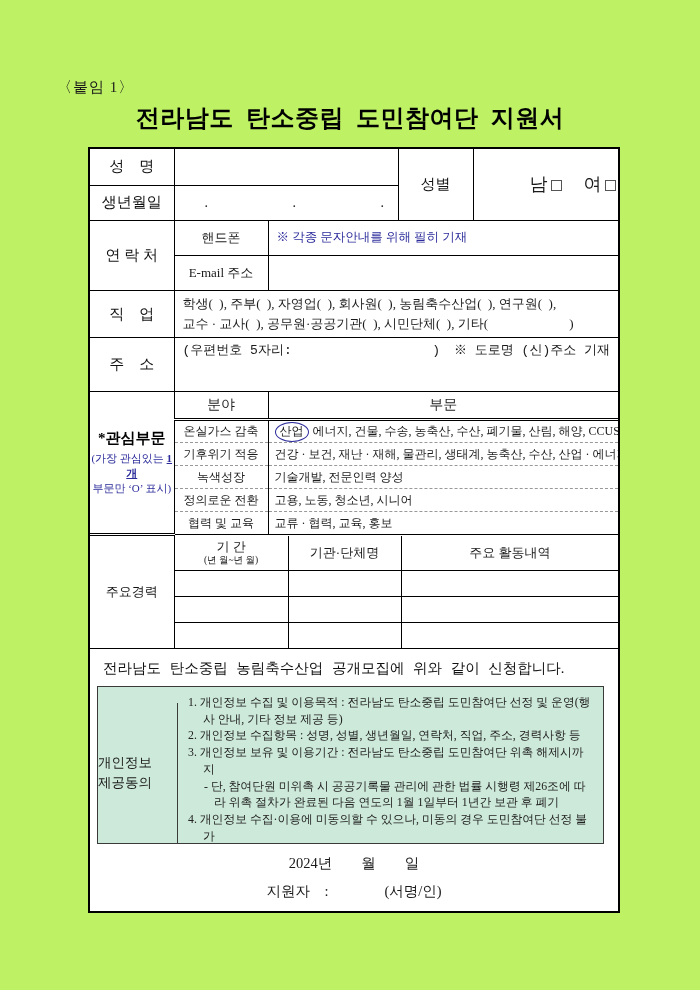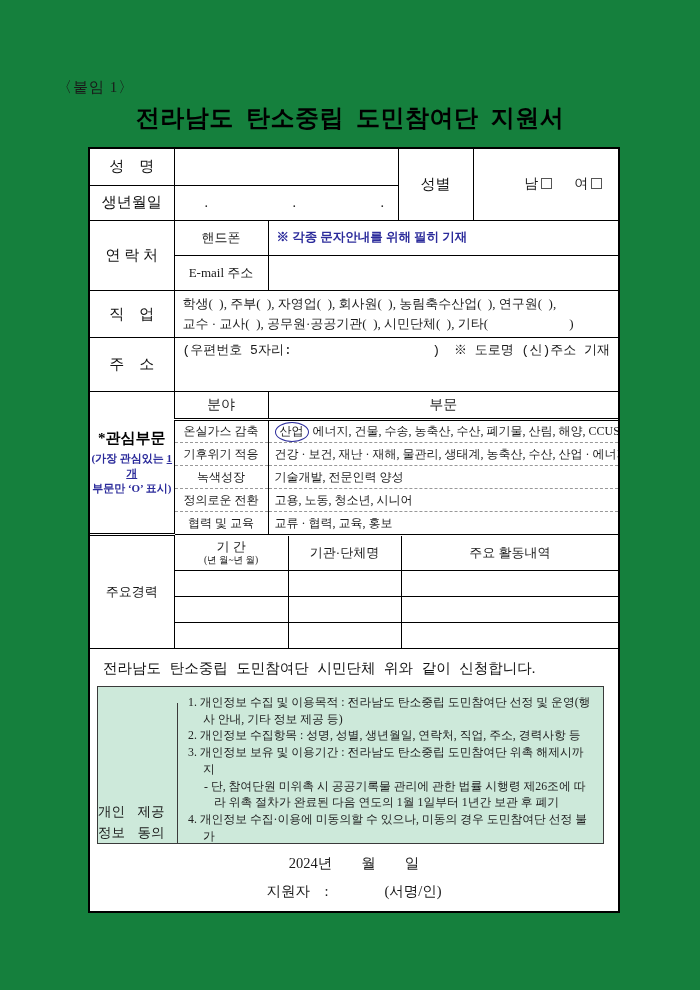--- a/index.html
+++ b/index.html
@@ -1,44 +1,44 @@
 <!DOCTYPE html>
 <html><head>
 <meta charset="utf-8">
 <style>
   * { margin:0; padding:0; box-sizing:border-box; }
   html,body { background:#fff; }
   .page {
-    position:relative; width:700px; height:990px; background:#15803d;
+    position:relative; width:700px; height:990px; background:#bef264;
     font-family:"Liberation Serif","DejaVu Serif",serif; color:#1a1a1a;
     overflow:hidden;
   }
   .attach { position:absolute; left:57px; top:78px; font-size:15px; letter-spacing:1px; }
   .title {
     position:absolute; left:0; top:102px; width:100%; text-align:center;
     font-family:"Liberation Sans","DejaVu Sans",sans-serif;
     font-size:24px; font-weight:800; letter-spacing:0.5px; word-spacing:5px; color:#000;
   }
   .form { position:absolute; left:88px; top:147px; width:532px; height:766px; border:2px solid #000; background:#fff; }
   table.t { width:100%; border-collapse:collapse; table-layout:fixed; }
   table.t td { border:1px solid #000; overflow:hidden; }
   table.t tr:first-child > td { border-top:none; }
   table.t td:first-child { border-left:none; }
   table.t td.rightmost, table.t td:last-child { border-right:none; }
   .lbl {
     text-align:center; vertical-align:middle; font-size:15px; white-space:pre; color:#111;
   }
   .val { font-size:13px; padding:2px 8px; vertical-align:middle; }
   .h36 td { height:36px; } .h35 td { height:35px; }
-  .gender-cell { text-align:center; vertical-align:middle; font-size:14px; white-space:pre; }
+  .gender-cell { text-align:center; vertical-align:middle; font-size:18px; white-space:pre; }
   .gopt { margin:0 11px; }
   .cbx { display:inline-block; width:11px; height:11px; border:1.3px solid #555; background:#fff; margin-left:3px; vertical-align:-1px; }
   .dots { font-size:14px; white-space:pre; vertical-align:middle; padding-left:30px; letter-spacing:2px; }
   .sublbl { text-align:center; vertical-align:middle; font-size:13px; white-space:pre; }
-  .note-blue { color:#2b2b9b; font-weight:bold; font-size:12.5px; }
+  .note-blue { color:#2b2b9b; font-weight:normal; font-size:12.5px; }
   .job-cell { font-size:13px; line-height:1.55; padding:3px 8px; vertical-align:middle; white-space:pre; }
   .addr-cell { font-size:13px; vertical-align:top; padding:3px 8px; }
   .addr-line { display:flex; justify-content:space-between; white-space:pre;font-family:Liberation Mono, monospace; }
   
   .int-label-cell { text-align:center; vertical-align:middle; }
   .int-label { font-size:15px; font-weight:bold; color:#000; }
   .int-note { font-size:11px; line-height:1.35; margin-top:3px; }
   .int-note b { text-decoration:underline; }
   tr.hdr td { height:28px; text-align:center; vertical-align:middle; font-size:14px; border-bottom:3px double #000 !important; }
   tr.introw td { height:23px; font-size:12px; vertical-align:middle;
@@ -48,21 +48,21 @@
   td.section { padding:0 6px; white-space:nowrap; }
   .circle { display:inline-block; border:1.5px solid #2b2b9b; border-radius:50%; padding:0 4px 1px 4px; margin-right:4px; }
   
   tr.car-hdr td { height:34px; text-align:center; vertical-align:middle; font-size:13px; line-height:1.15; }
   .car-sub { font-size:9.5px; display:block; }
   tr.car-row td { height:26px; }
   
   .bottom { height:273px; overflow:hidden; }
   .statement { font-size:14.5px; word-spacing:5px; padding:10px 6px 7px 13px; color:#111; }
   .privacy { margin:1px 14px 0 7px; height:158px; border:1px solid #3a3a3a; background:#cde9da; display:flex; overflow:hidden; }
-  .priv-label { width:80px; border-right:1px solid #3a3a3a; display:flex; flex-direction:row; justify-content:center; align-items:flex-end; font-size:13.5px; line-height:1.5;margin-top:16px; }
+  .priv-label { width:80px; border-right:1px solid #3a3a3a; display:flex; flex-direction:column; justify-content:center; align-items:flex-start; font-size:13.5px; line-height:1.5;margin-top:16px; }
   .priv-body { flex:1; padding:7px 8px 4px 10px; font-size:11.8px; line-height:1.42; color:#222; }
   .pitem { padding-left:15px; text-indent:-15px; }
   .pitem.sub { padding-left:26px; text-indent:-10px; }
   .date-line { text-align:center; font-size:14.5px; margin-top:10px; white-space:pre; }
   .sig-line { display:flex; justify-content:center; gap:56px; font-size:14.5px; margin-top:9px; white-space:pre; }
 </style>
 </head>
 <body>
 
 <div class="page">
@@ -211,21 +211,21 @@
       </tr>
       <tr class="car-row">
         <td></td>
             <td></td>
             <td class="rightmost"></td>
       </tr>
     </tbody>
       </table>
 
     <div class="bottom">
-      <div class="statement">전라남도 탄소중립 도민참여단 시민단체 위와 같이 신청합니다.</div>
+      <div class="statement">전라남도 탄소중립 농림축수산업 공개모집에 위와 같이 신청합니다.</div>
 
       <div class="privacy">
         <div class="priv-label">
           <span>개인정보</span>
           <span>제공동의</span>
         </div>
         <div class="priv-body">
           <div class="pitem">1. 개인정보 수집 및 이용목적 : 전라남도 탄소중립 도민참여단 선정 및 운영(행사 안내, 기타 정보 제공 등)</div>
           <div class="pitem">2. 개인정보 수집항목 : 성명, 성별, 생년월일, 연락처, 직업, 주소, 경력사항 등</div>
           <div class="pitem">3. 개인정보 보유 및 이용기간 : 전라남도 탄소중립 도민참여단 위촉 해제시까지</div>

